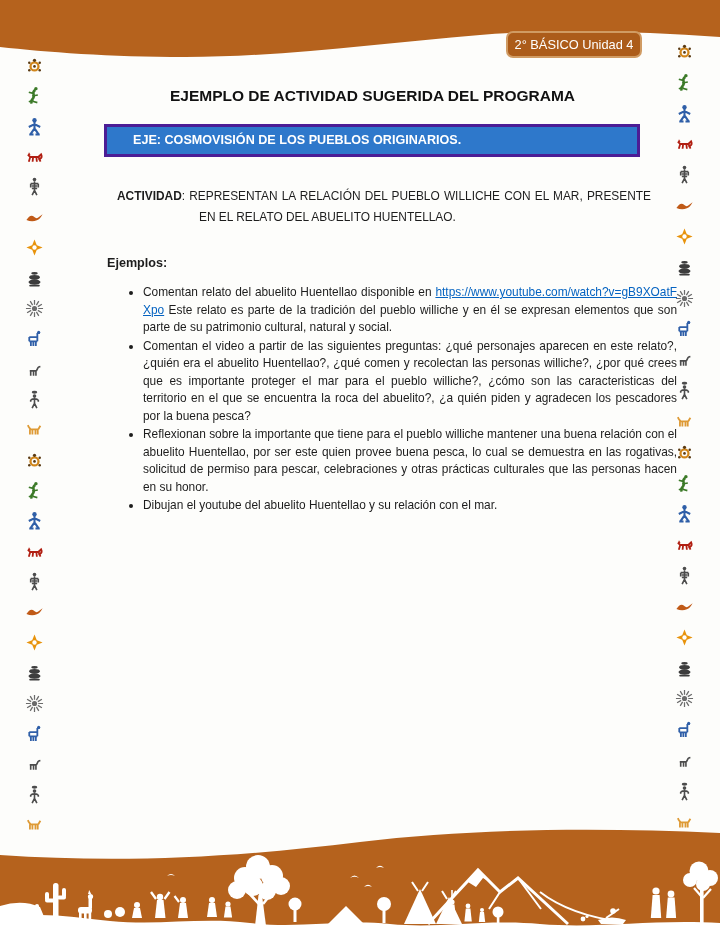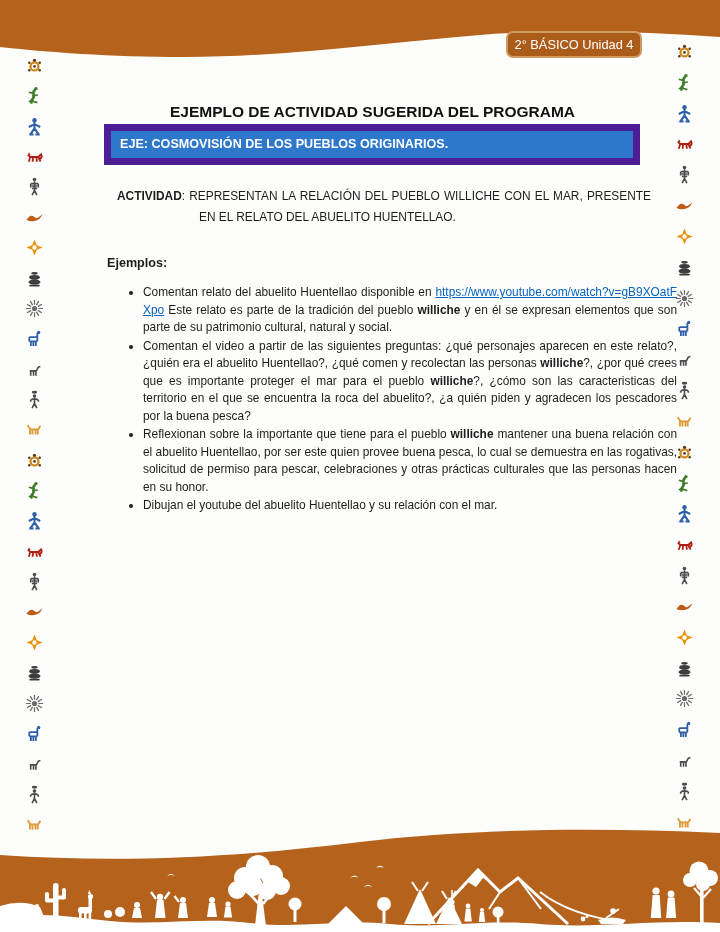--- a/index.html
+++ b/index.html
@@ -5,34 +5,34 @@
   html,body{margin:0;padding:0;background:#eee;}
   .page{position:relative;width:720px;height:932px;background:#fdfdfb;overflow:hidden;
         font-family:"Liberation Sans",sans-serif;color:#1d1d1d;}
   svg{display:block}
   .header-svg{position:absolute;top:0;left:0}
   .footer-svg{position:absolute;bottom:0;left:0}
   .badge{position:absolute;left:506px;top:31px;width:136px;box-sizing:border-box;
          background:var(--badge-orange,#AC5C1A);border:2px solid var(--badge-border,#D09B63);
          border-radius:7px;color:#fff;font-size:12.8px;text-align:center;padding:4px 0;}
   .title{position:absolute;left:105px;width:535px;top:87px;text-align:center;
-         font-weight:bold;font-size:15.5px;color:#111;margin-top:16px;}
+         font-weight:bold;font-size:15.5px;color:#111;}
   .banner{position:absolute;left:104px;width:536px;top:124px;box-sizing:border-box;
-          background:var(--eje-blue,#2E78CB);border:7px solid #4c1d95;color:#fff;
-          font-weight:bold;font-size:12.6px;padding:6px 9px 7px 9px;}
+          background:var(--eje-blue,#2E78CB);border:3px solid #4c1d95;color:#fff;
+          font-weight:bold;font-size:12.6px;padding:6px 9px 7px 26px;}
   .activity{position:absolute;left:117px;width:534px;top:186px;font-size:11.9px;
             line-height:1.8;text-align:justify;}
   .activity .hang{display:block;padding-left:82px;text-indent:-82px;}
   .activity b{font-weight:bold;}
   .ejemplos{position:absolute;left:107px;top:256px;font-weight:bold;font-size:12.6px;text-align:center;}
   ul.bullets{position:absolute;left:107px;width:534px;top:284px;margin:0;
              padding:0 0 0 36px;font-size:11.9px;line-height:1.47;text-align:justify;}
   ul.bullets li{margin:0 0 1px 0;padding:0;}
   .doc-link{color:var(--link-blue,#0563C1);text-decoration:underline;word-break:break-all;}
-  strong{font-weight:bold;}
+  strong{font-weight:normal;}
   .icon-col{position:absolute;display:flex;flex-direction:column;justify-content:space-between;
             align-items:center;width:26px;}
   .icon-col.left{left:21px;top:56px;height:778px;}
   .icon-col.right{left:671px;top:42px;height:790px;}
   .pg-icon{width:19px;height:19px;display:block;}
   .theme-fill{fill:var(--theme-orange,#B5621D);}
 </style>
 </head>
 <body>
 

